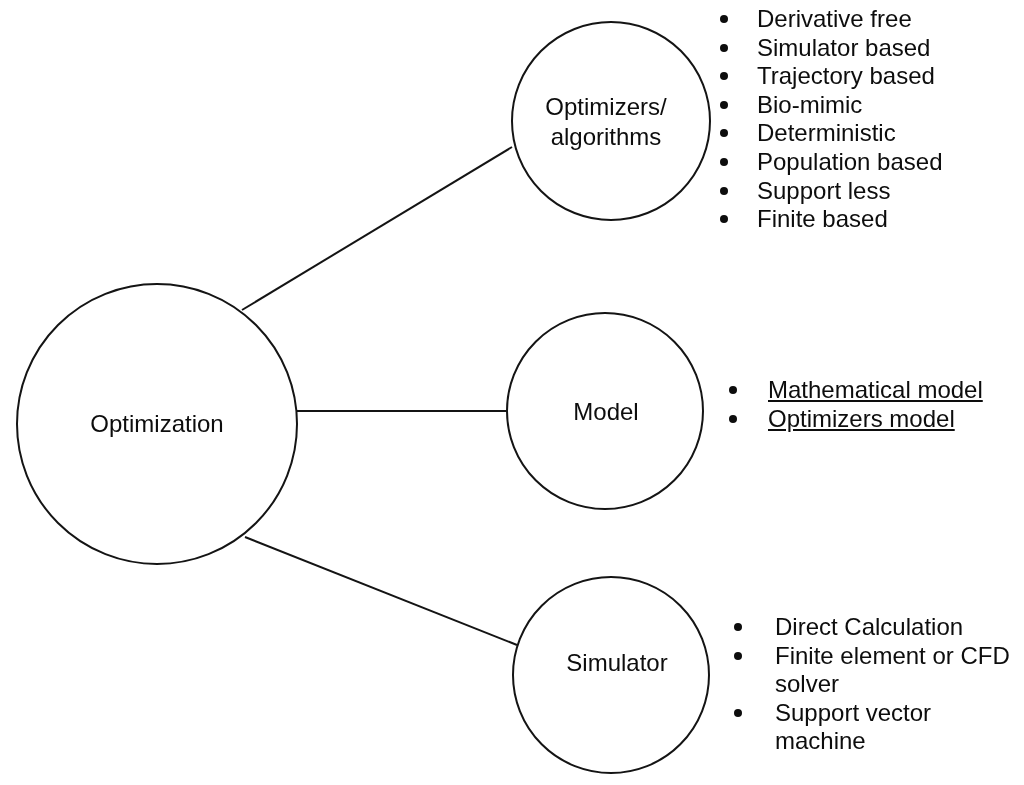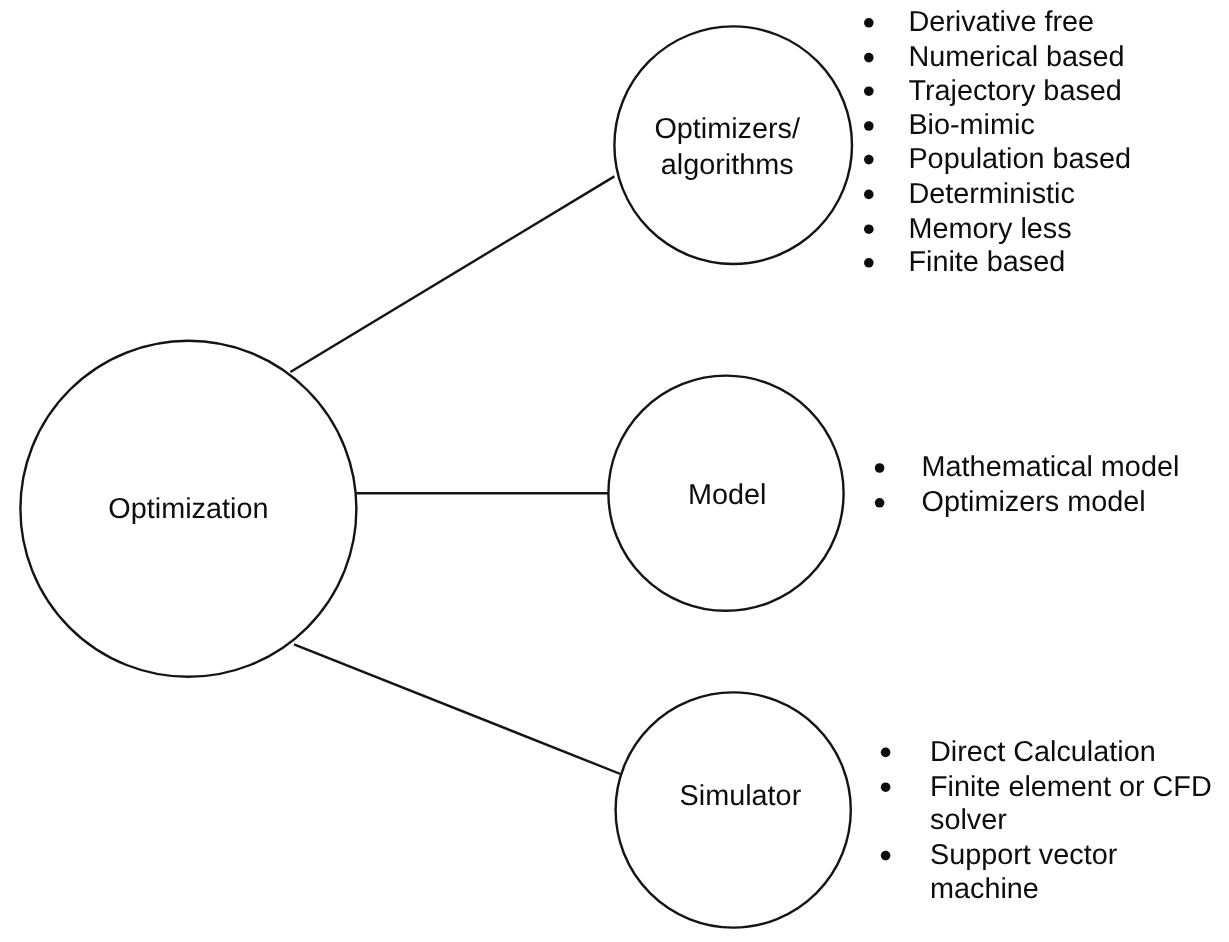--- a/index.html
+++ b/index.html
@@ -60,21 +60,21 @@
     position: absolute;
     left: 4px;
     top: 10px;
     width: 8px;
     height: 8px;
     border-radius: 50%;
     background: #0d0d0d;
   }
   ul#optimizers-list { left: 716px; top: 5px; }
   ul#optimizers-list li { padding-left: 41px; }
-  ul#model-list { left: 725px; top: 376px; }
+  ul#model-list { left: 725px; top: 376px; text-decoration: underline; }
   ul#model-list li { padding-left: 43px; }
   ul#simulator-list { left: 730px; top: 613px; }
   ul#simulator-list li { padding-left: 45px; }
 </style>
 </head>
 <body>
 
 <div class="stage">
 
   <svg class="diagram-svg" width="1024" height="785" viewBox="0 0 1024 785">
@@ -88,21 +88,21 @@
     <circle cx="605" cy="411" r="98"></circle>
     <circle cx="611" cy="675" r="98"></circle>
 
     <text x="157" y="432">Optimization</text>
     <text x="606" y="115">Optimizers/</text>
     <text x="606" y="145">algorithms</text>
     <text x="606" y="420">Model</text>
     <text x="617" y="671">Simulator</text>
   </svg>
 
-  <ul id="optimizers-list" class="bullet-list"><li>Derivative free</li><li>Numerical based</li><li>Trajectory based</li><li>Bio-mimic</li><li>Population based</li><li>Deterministic</li><li>Memory less</li><li>Finite based</li></ul>
+  <ul id="optimizers-list" class="bullet-list"><li>Derivative free</li><li>Simulator based</li><li>Trajectory based</li><li>Bio-mimic</li><li>Deterministic</li><li>Population based</li><li>Support less</li><li>Finite based</li></ul>
 
   <ul id="model-list" class="bullet-list"><li>Mathematical model</li><li>Optimizers model</li></ul>
 
   <ul id="simulator-list" class="bullet-list"><li>Direct Calculation</li><li>Finite element or CFD
 solver</li><li>Support vector
 machine</li></ul>
 
 </div>
 
 </body></html>

